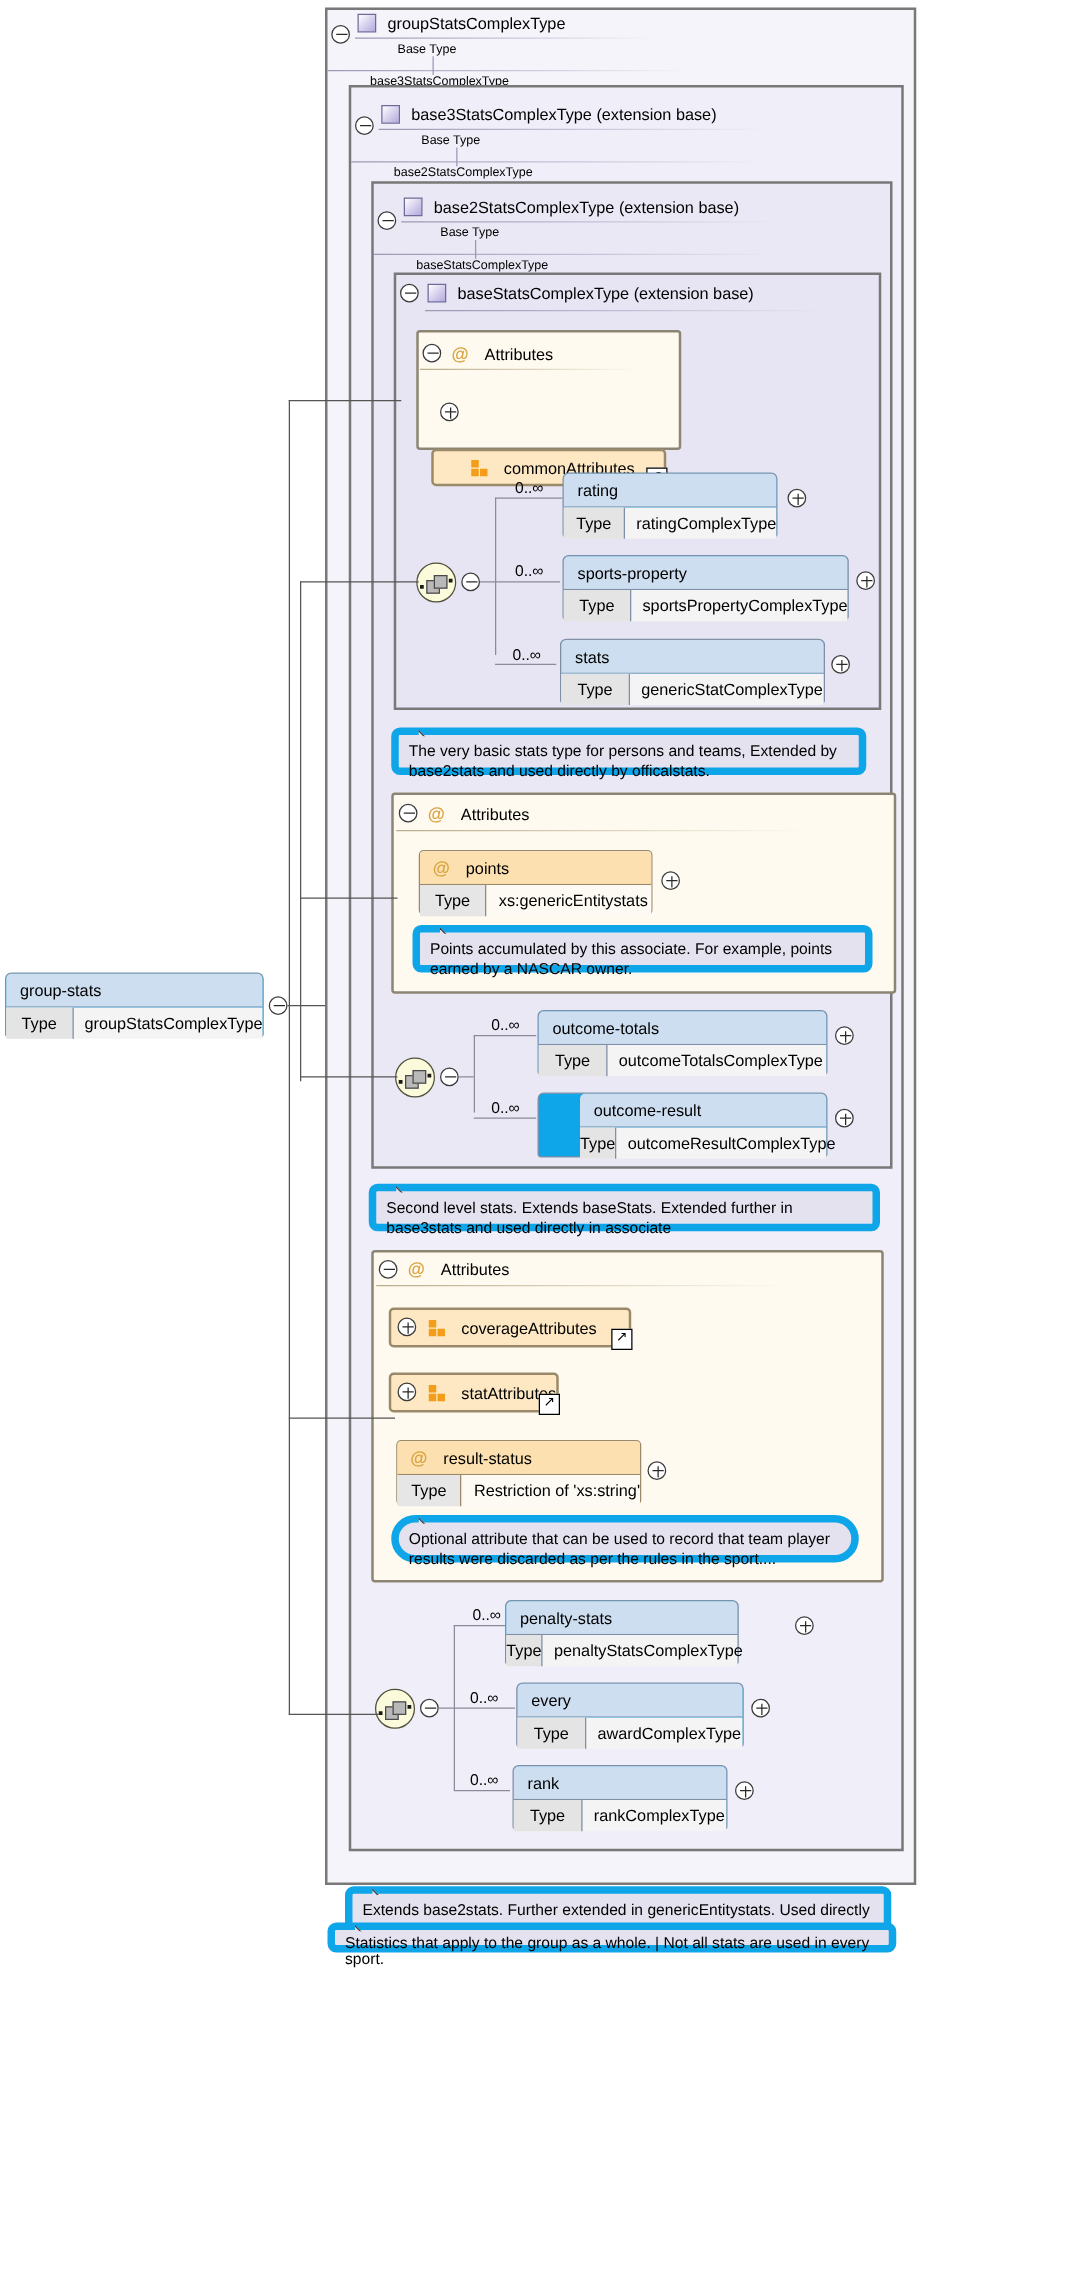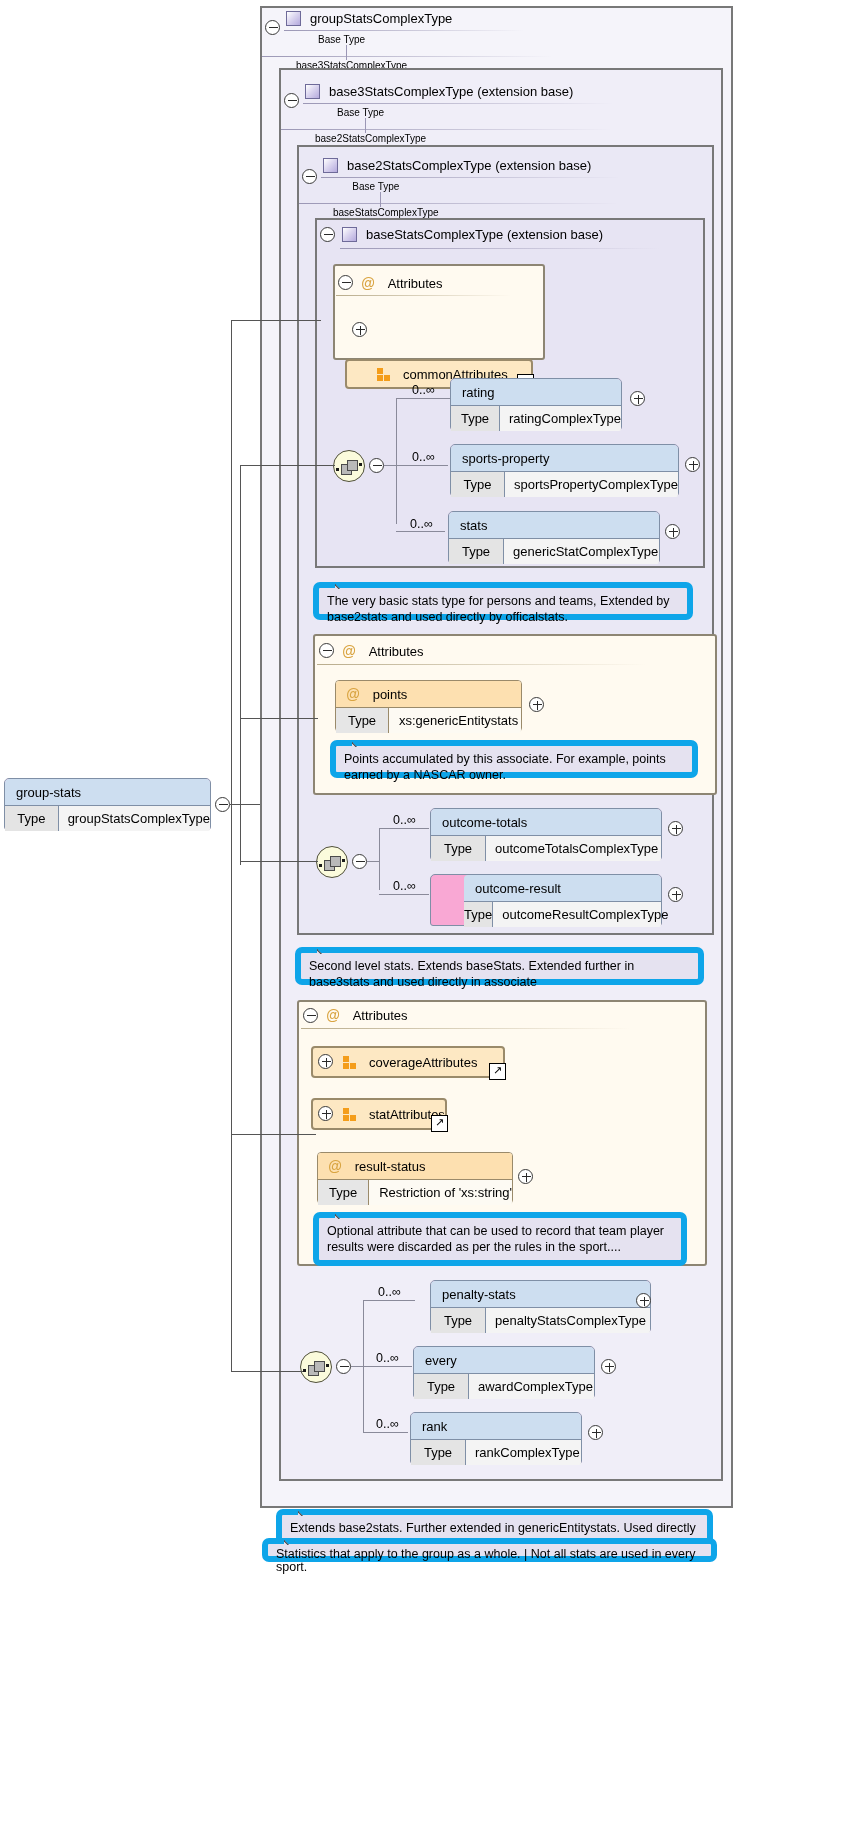--- a/index.html
+++ b/index.html
@@ -58,21 +58,21 @@
   .atbox .r1{height:26px;background:#fde0b0;border-radius:3px 3px 0 0;
              display:flex;align-items:center;border-bottom:1px solid #9a8a6a;}
   .atbox .r1 .s{color:#d9a441;font-style:italic;font-weight:bold;font-size:14px;margin-left:10px;}
   .atbox .r1 .n{margin-left:13px;font-size:13px;}
   .atbox .r2{height:25px;display:flex;align-items:stretch;background:#fdfaf3;border-radius:0 0 3px 3px;}
   .atbox .r2 .k{width:52px;background:#e6e6e6;display:flex;align-items:center;
                 justify-content:center;font-size:13px;border-right:1px solid #9a8a6a;}
   .atbox .r2 .v{display:flex;align-items:center;padding-left:10px;font-size:13px;white-space:nowrap;}
 
   
-  .elbox{border:1px solid #7f8fa6;border-radius:5px 5px 3px 3px;background:#f9a8d4;}
+  .elbox{border:1px solid #7f8fa6;border-radius:5px 5px 3px 3px;background:#0ea5e9;}
   .elbox .r1{height:26px;background:#cddef0;border-radius:4px 4px 0 0;
              display:flex;align-items:center;border-bottom:1px solid #7f8fa6;}
   .elbox .r1 .n{margin-left:11px;font-size:13px;}
   .elbox .r2{height:25px;display:flex;align-items:stretch;background:#f4f4f4;border-radius:0 0 2px 2px;}
   .elbox .r2 .k{width:54px;background:#e4e4e4;display:flex;align-items:center;
                 justify-content:center;font-size:13px;border-right:1px solid #7f8fa6;}
   .elbox .r2 .v{display:flex;align-items:center;padding-left:9px;font-size:13px;white-space:nowrap;}
   .card{position:absolute;font-size:12.5px;white-space:nowrap;}
 
   
@@ -336,40 +336,40 @@
       <span class="s">@</span>
     <span class="n">result-status</span>
     </div>
   <div class="r2">
       <span class="k">Type</span>
     <span class="v">Restriction of 'xs:string'</span>
     </div>
 </div>
 <div class="pm plus abs" style="left:518px;top:1169px;"></div>
 
-<div class="doc abs" style="left:313px;top:1212px;width:374px;height:54px;">
+<div class="doc abs" style="left:313px;top:1212px;width:374px;height:38px;border-radius:19px;">
   <span class="tail"></span>
   <span>Optional attribute that can be used to record that team player results were discarded as per the rules in the sport....</span>
 </div>
 
 <div class="seqnode abs" style="left:300px;top:1351px;">
   <span class="bx b1"></span>
     <span class="bx b2"></span>
   <span class="d" style="left:2px;top:17px;"></span>
   <span class="d" style="left:25px;top:12px;"></span>
 </div>
 <div class="pm abs" style="left:336px;top:1359px;"></div>
 <div class="ln lnv abs" style="left:363px;top:1300px;height:132px;background:#8a8a9a;"></div>
 <div class="ln lnh abs" style="left:351px;top:1366px;width:12px;background:#8a8a9a;"></div>
 <div class="ln lnh abs" style="left:363px;top:1300px;width:52px;background:#8a8a9a;"></div>
 <div class="ln lnh abs" style="left:363px;top:1366px;width:49px;background:#8a8a9a;"></div>
 <div class="ln lnh abs" style="left:363px;top:1432px;width:45px;background:#8a8a9a;"></div>
 
 <div class="card abs" style="left:378px;top:1285px;">0..∞</div>
-<div class="elbox abs" style="left:430px;top:1280px;width:221px;height:52px;">
+<div class="elbox abs" style="left:404px;top:1280px;width:187px;height:52px;">
   <div class="r1">
       <span class="n">penalty-stats</span>
     </div>
   <div class="r2">
       <span class="k">Type</span>
     <span class="v">penaltyStatsComplexType</span>
     </div>
 </div>
 <div class="pm plus abs" style="left:636px;top:1293px;"></div>
 

